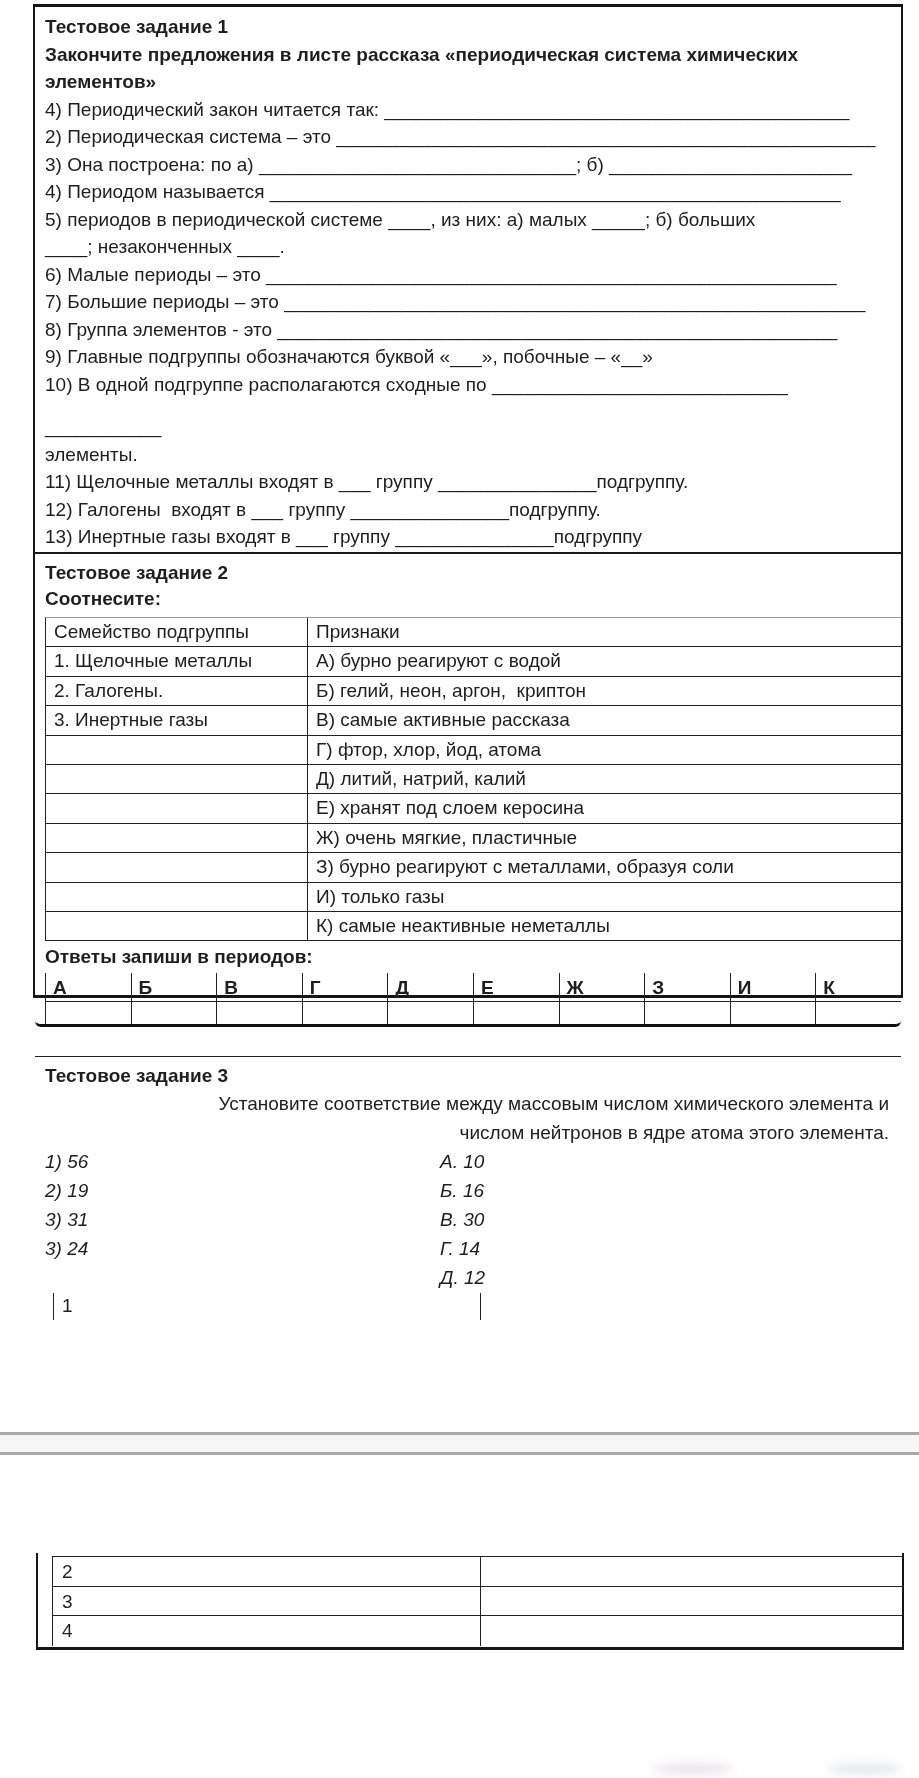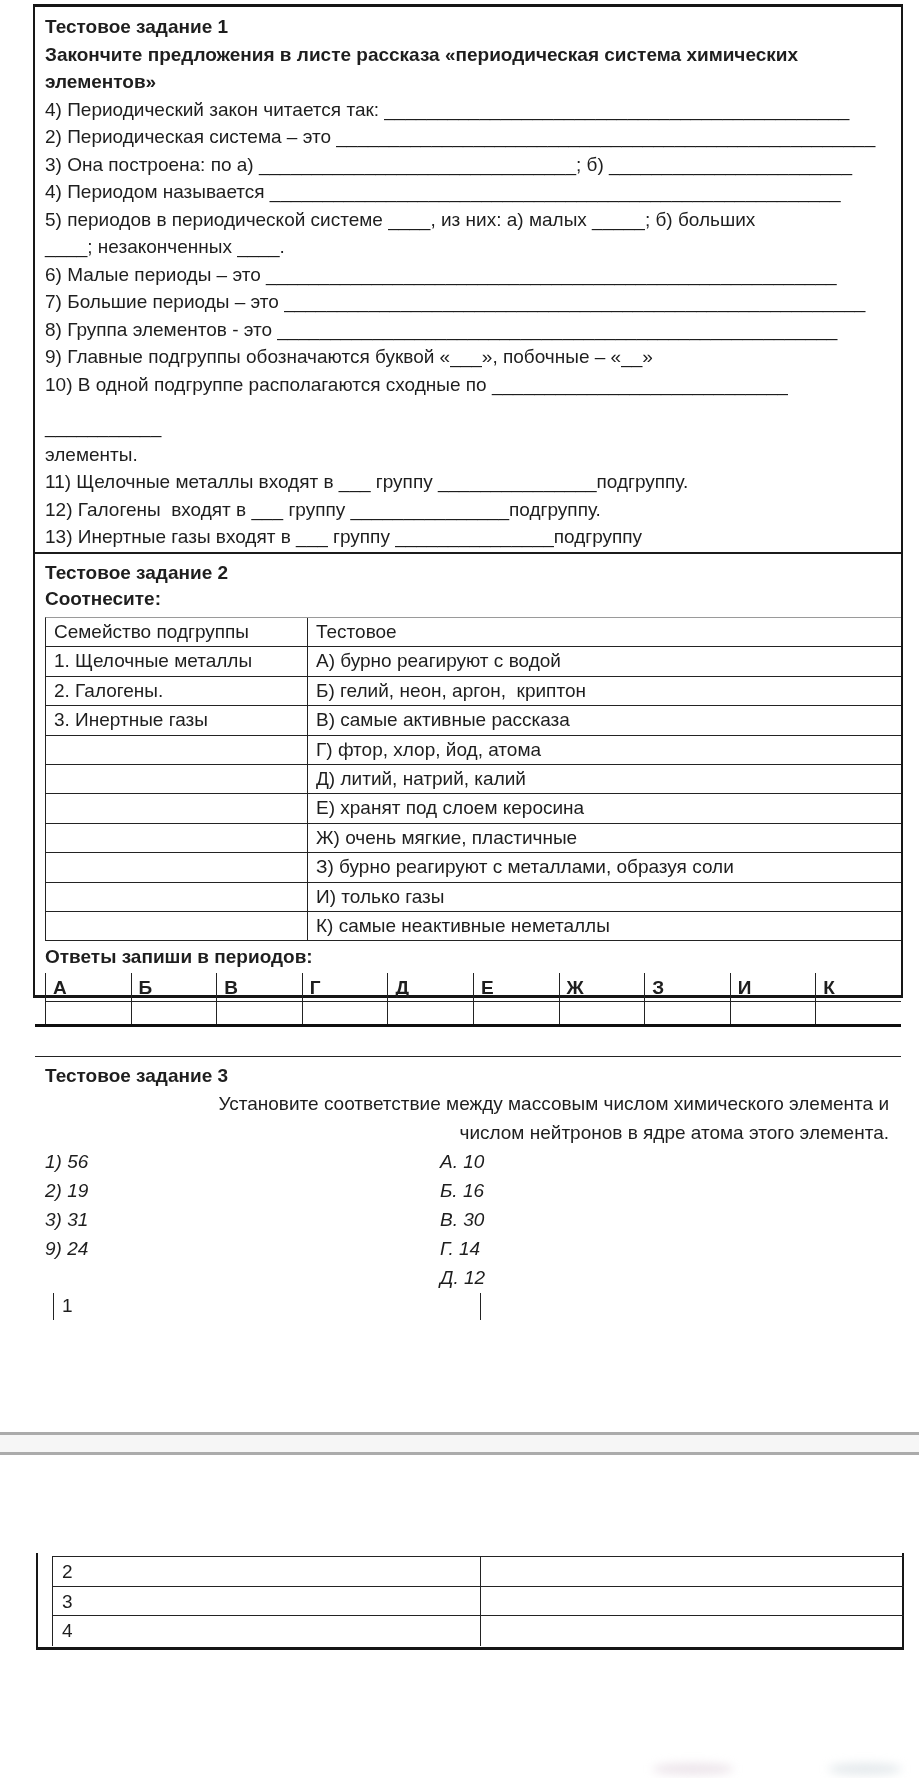--- a/index.html
+++ b/index.html
@@ -6,21 +6,21 @@
   .canvas{position:relative;width:919px;height:1778px;background:#ffffff;
     font-family:"Liberation Sans","DejaVu Sans",sans-serif;font-size:19px;color:#1e1e1e;overflow:hidden;}
   .doc{position:absolute;box-sizing:border-box;background:#fff;border:2px solid #161616;}
   .p1{left:33px;top:4px;width:870px;height:994px;border-top-width:3px;border-bottom-width:3px;}
   .p2{left:36px;top:1553px;width:868px;height:97px;border-top:none;border-bottom-width:3px;}
   .sec{box-sizing:border-box;overflow:hidden;}
   .line{line-height:27.5px;white-space:pre;}
   .b{font-weight:700;}
   .sec1{height:547px;border-bottom:2px solid #1b1b1b;padding:6px 12px 0 10px;}
   .qlines .line:nth-child(12){margin-top:15px;}
-  .sec2{height:473px;border-bottom:3px solid #0f0f0f;padding:6px 0 0 10px;}
+  .sec2{height:473px;border-bottom:3px solid #0f0f0f;padding:6px 0 0 10px;border-radius:6px;}
   .sec2 .t{line-height:26px;}
   .mtable{margin-top:5px;width:856px;border-top:1px solid #9a9a9a;border-left:1.5px solid #232323;}
   .mhead,.mrow{display:flex;}
   .mtable .cell{box-sizing:border-box;height:29.4px;line-height:27px;padding-left:8px;
     border-bottom:1.5px solid #232323;white-space:pre;overflow:hidden;}
   .mtable .cell:first-child{width:262px;border-right:1.5px solid #232323;}
   .mtable .cell:last-child{flex:1;}
   .alabel{margin-top:3px;line-height:26px;font-weight:700;}
   .agrid{width:856px;margin-top:3px;}
   .agrid-head,.agrid-row{display:flex;}
@@ -83,21 +83,21 @@
           <div class="line">13) Инертные газы входят в ___ группу _______________подгруппу</div>
         </div>
     </section>
 
     <section class="sec sec2">
       <div class="line b t">Тестовое задание 2</div>
       <div class="line b t">Соотнесите:</div>
       <div class="mtable">
         <div class="mhead">
             <div class="cell">Семейство подгруппы</div>
-            <div class="cell">Тестовое</div>
+            <div class="cell">Признаки</div>
           </div>
         <div class="mbody">
             <div class="mrow">
               <div class="cell">1. Щелочные металлы</div>
               <div class="cell">А) бурно реагируют с водой</div>
             </div>
             <div class="mrow">
               <div class="cell">2. Галогены.</div>
               <div class="cell">Б) гелий, неон, аргон,  криптон</div>
             </div>
@@ -179,21 +179,21 @@
           </div>
           <div class="prow">
             <div class="cell">2) 19</div>
             <div class="cell">Б. 16</div>
           </div>
           <div class="prow">
             <div class="cell">3) 31</div>
             <div class="cell">В. 30</div>
           </div>
           <div class="prow">
-            <div class="cell">9) 24</div>
+            <div class="cell">3) 24</div>
             <div class="cell">Г. 14</div>
           </div>
           <div class="prow">
             <div class="cell"></div>
             <div class="cell">Д. 12</div>
           </div>
         </div>
       <div class="atable">
           <div class="arow">
             <div class="cell">1</div>

